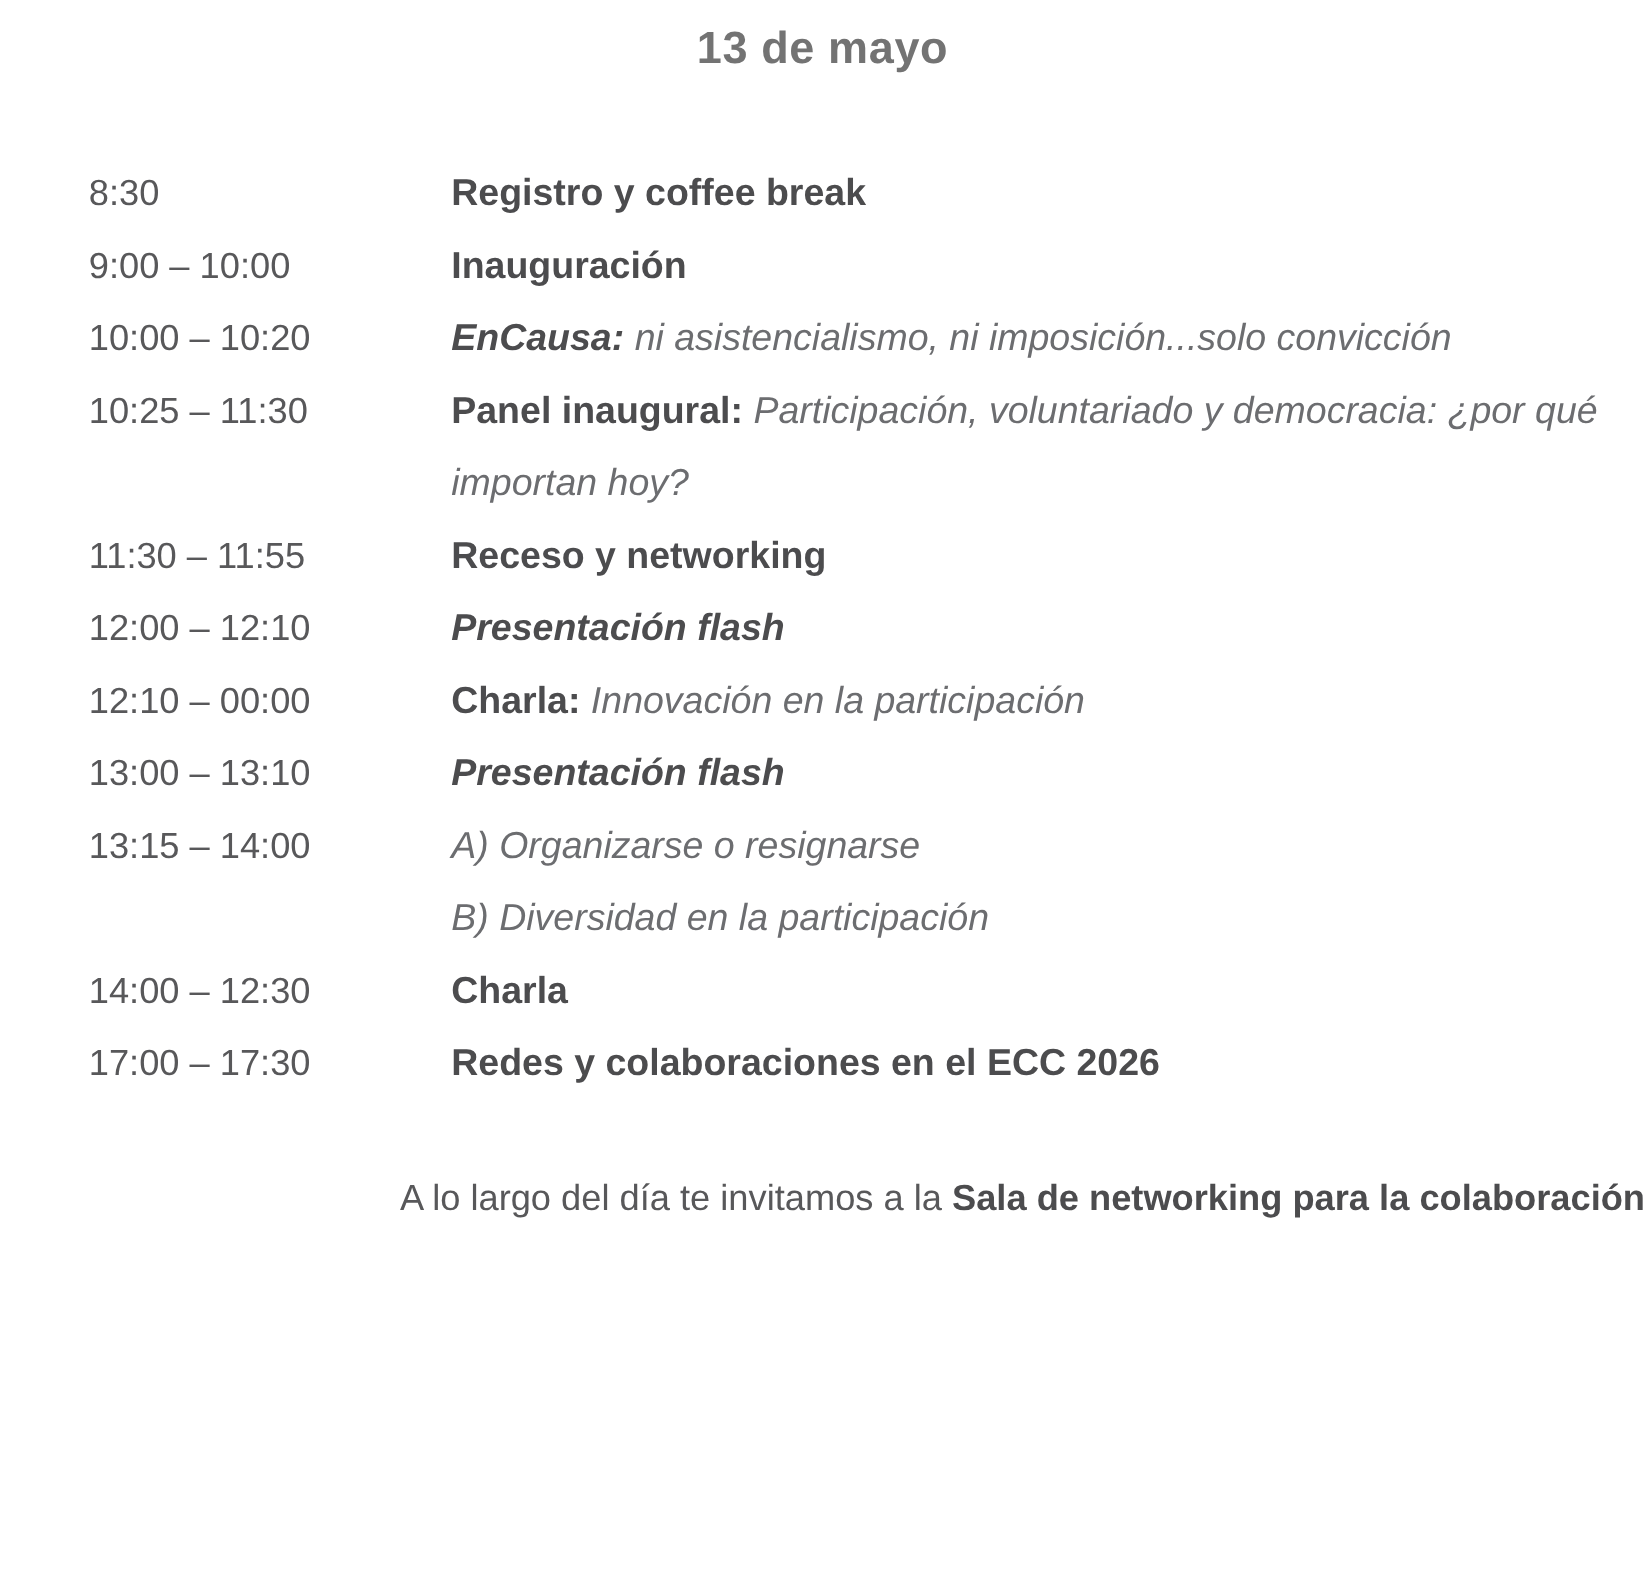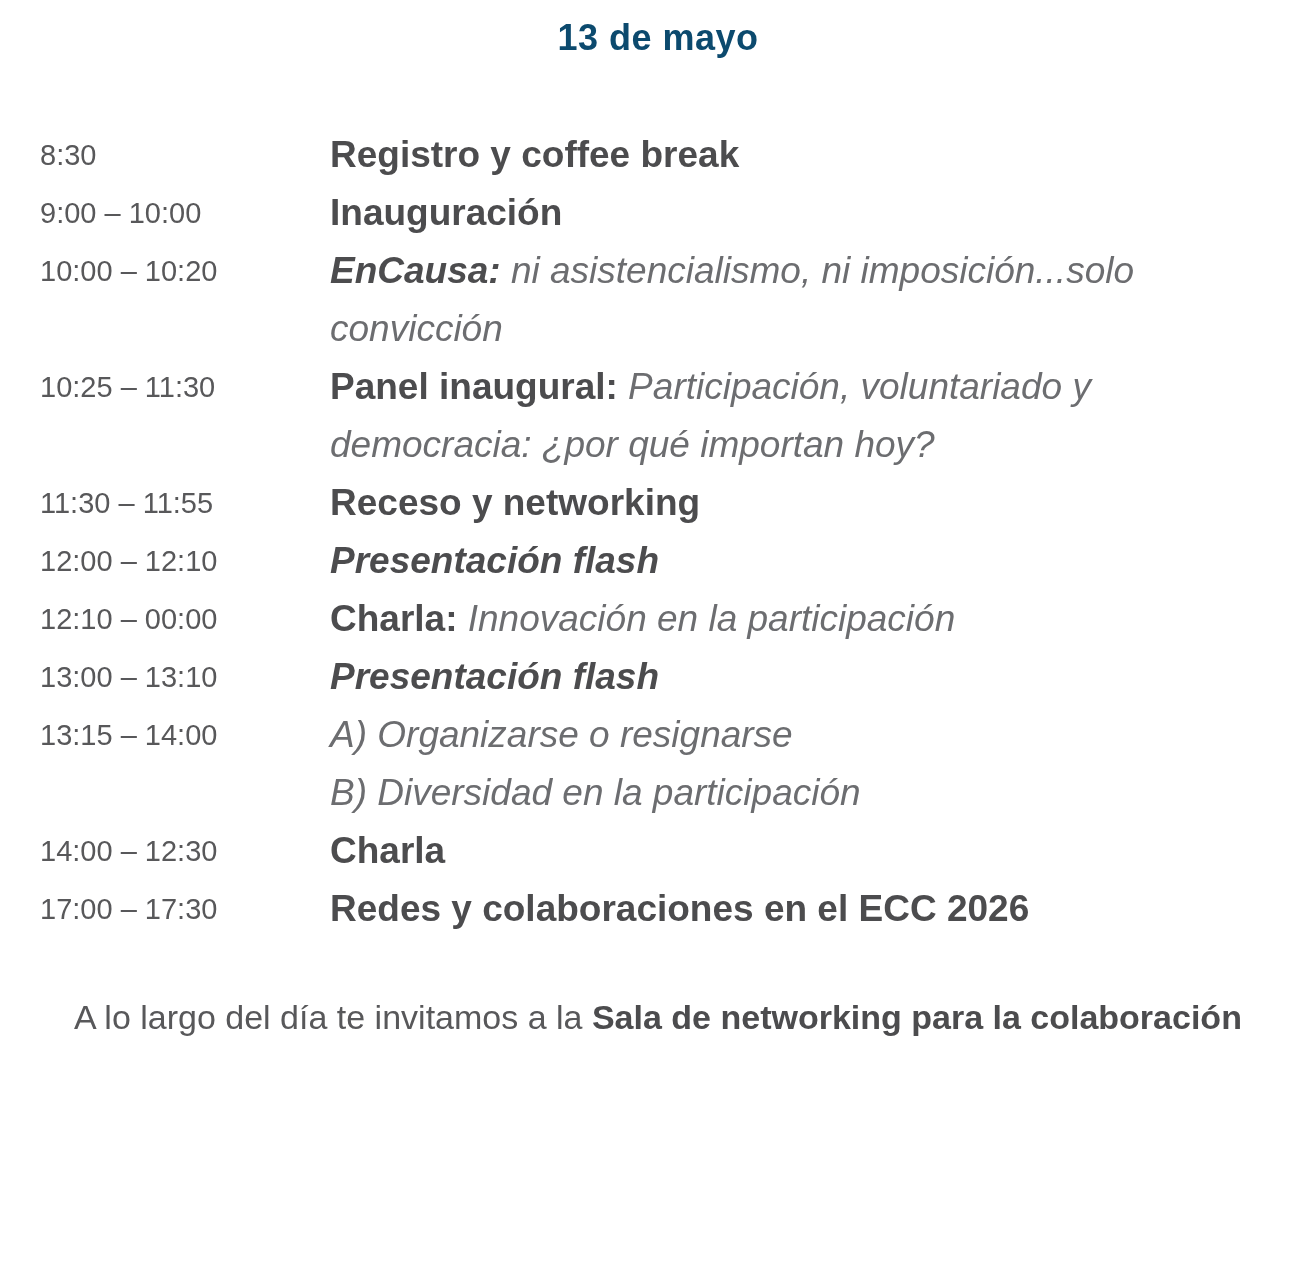--- a/index.html
+++ b/index.html
@@ -21,39 +21,40 @@
     margin: 0;
     text-align: center;
     font-size: 36px;
     line-height: 48px;
     font-weight: 700;
     color: #c06f9d;
     letter-spacing: 0.5px;
   }
   .schedule {
     margin-top: 64px;
-    padding-left: 40px;
+    padding-left: 51px;
     padding-right: 30px;
+    margin-left: 20px;
   }
   .row {
     display: flex;
     align-items: flex-start;
   }
   .time {
     flex: none;
     width: 290px;
     font-size: 29px;
     line-height: 58px;
     color: #58585a;
     white-space: nowrap;
   }
   .event {
     flex: 1;
     min-width: 0;
-    font-size: 37px;
+    font-size: 30px;
     line-height: 58px;
     color: #4c4c4e;
   }
   .part.bold {
     font-weight: 700;
     font-style: normal;
     color: #4c4c4e;
   }
   .part.bold-italic {
     font-weight: 700;
@@ -61,35 +62,35 @@
     color: #4c4c4e;
   }
   .part.italic,
   .subline {
     font-weight: 400;
     font-style: italic;
     color: #6c6d70;
   }
   .footer {
     margin-top: 50px;
-    text-align: center;
-    font-size: 34px;
+    text-align: right;
+    font-size: 29px;
     line-height: 58px;
     color: #58585a;
   }
   .footer .highlight {
     font-weight: 700;
     color: #4c4c4e;
   }
 </style>
 </head>
 <body>
 
 <div class="page">
-  <h1 class="title" style="color: #0c4a6e;">13 de mayo</h1>
+  <h1 class="title" style="color: #737373;">13 de mayo</h1>
   <div class="schedule">
       <div class="row">
         <div class="time">8:30</div>
         <div class="event">
           <div class="event-line"><span class="part bold">Registro y coffee break</span></div>
         </div>
       </div>
       <div class="row">
         <div class="time">9:00 – 10:00</div>
         <div class="event">

